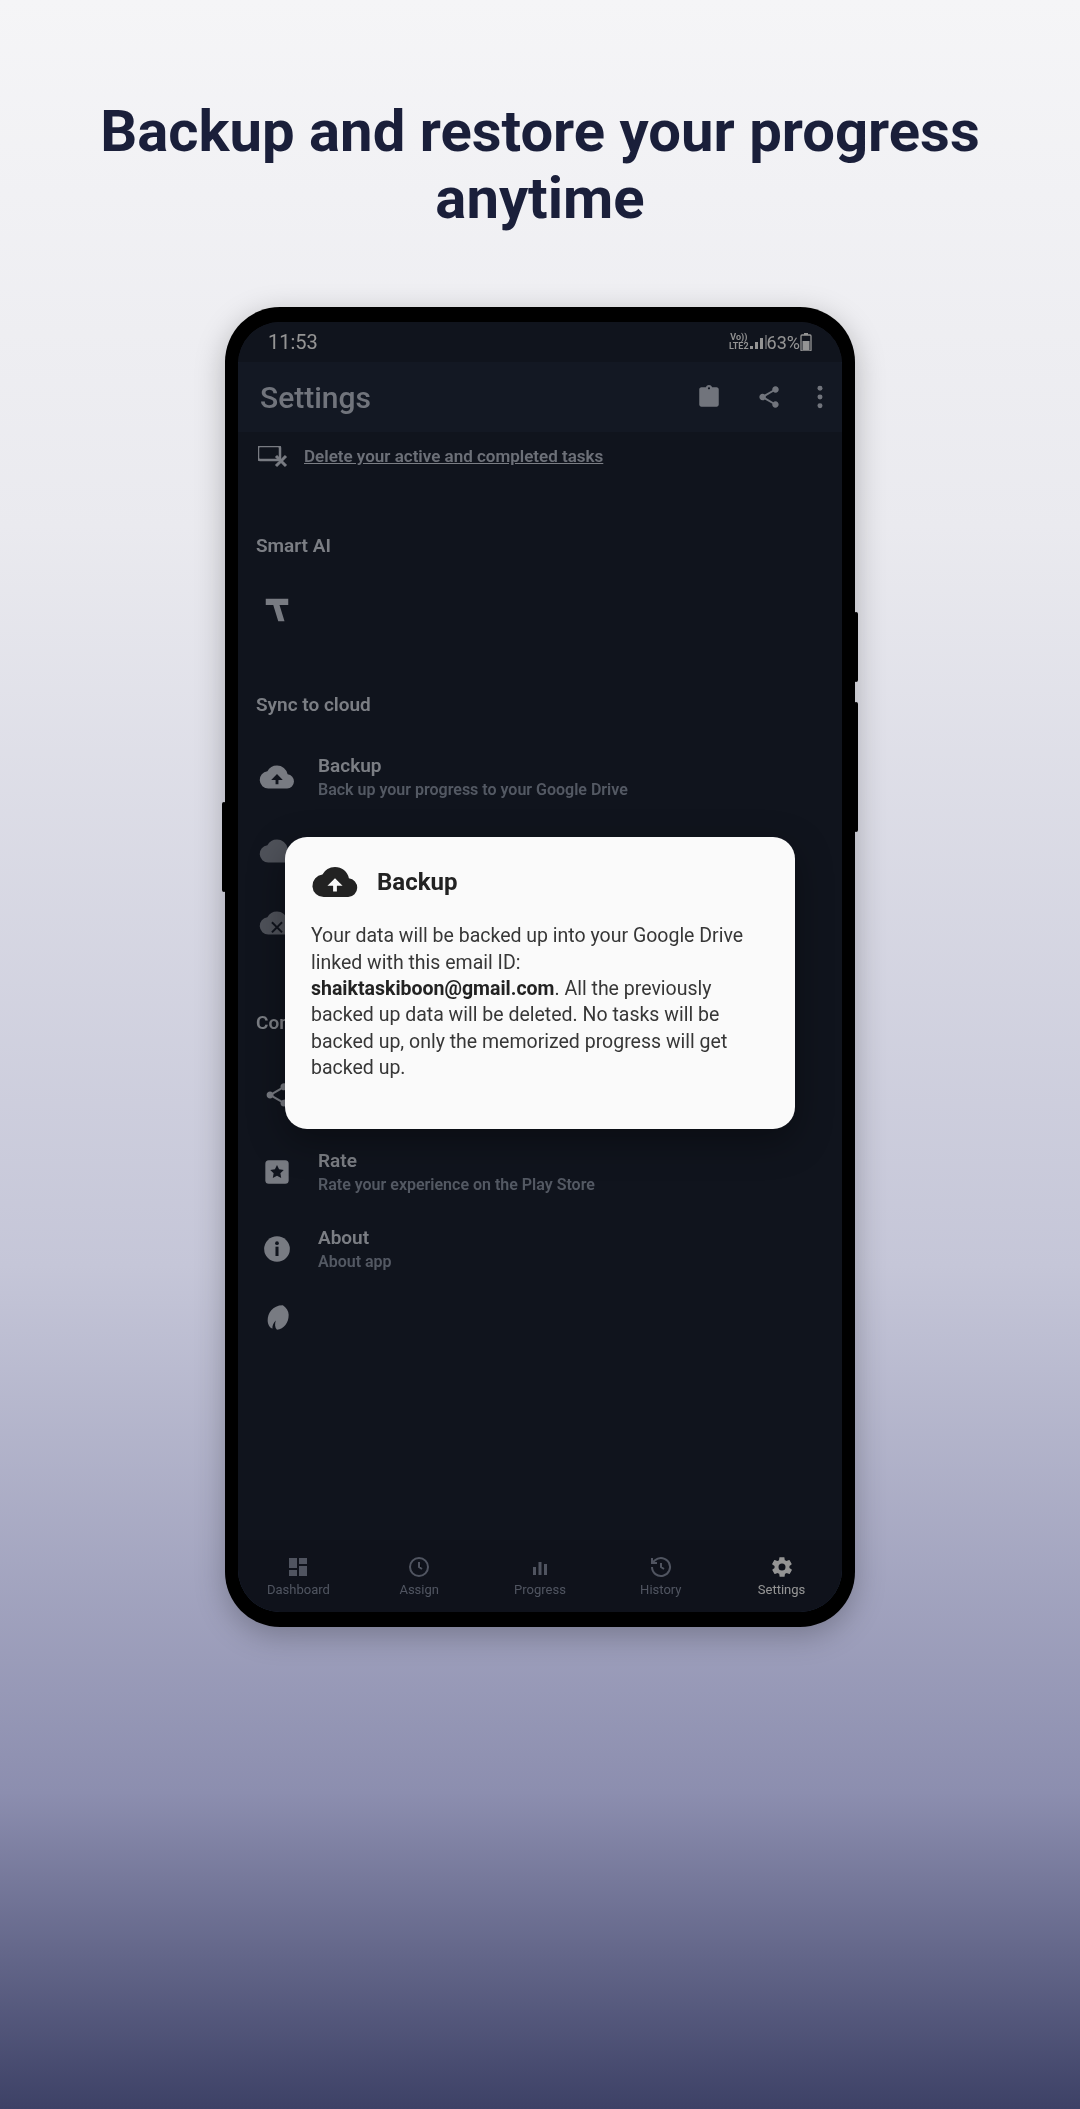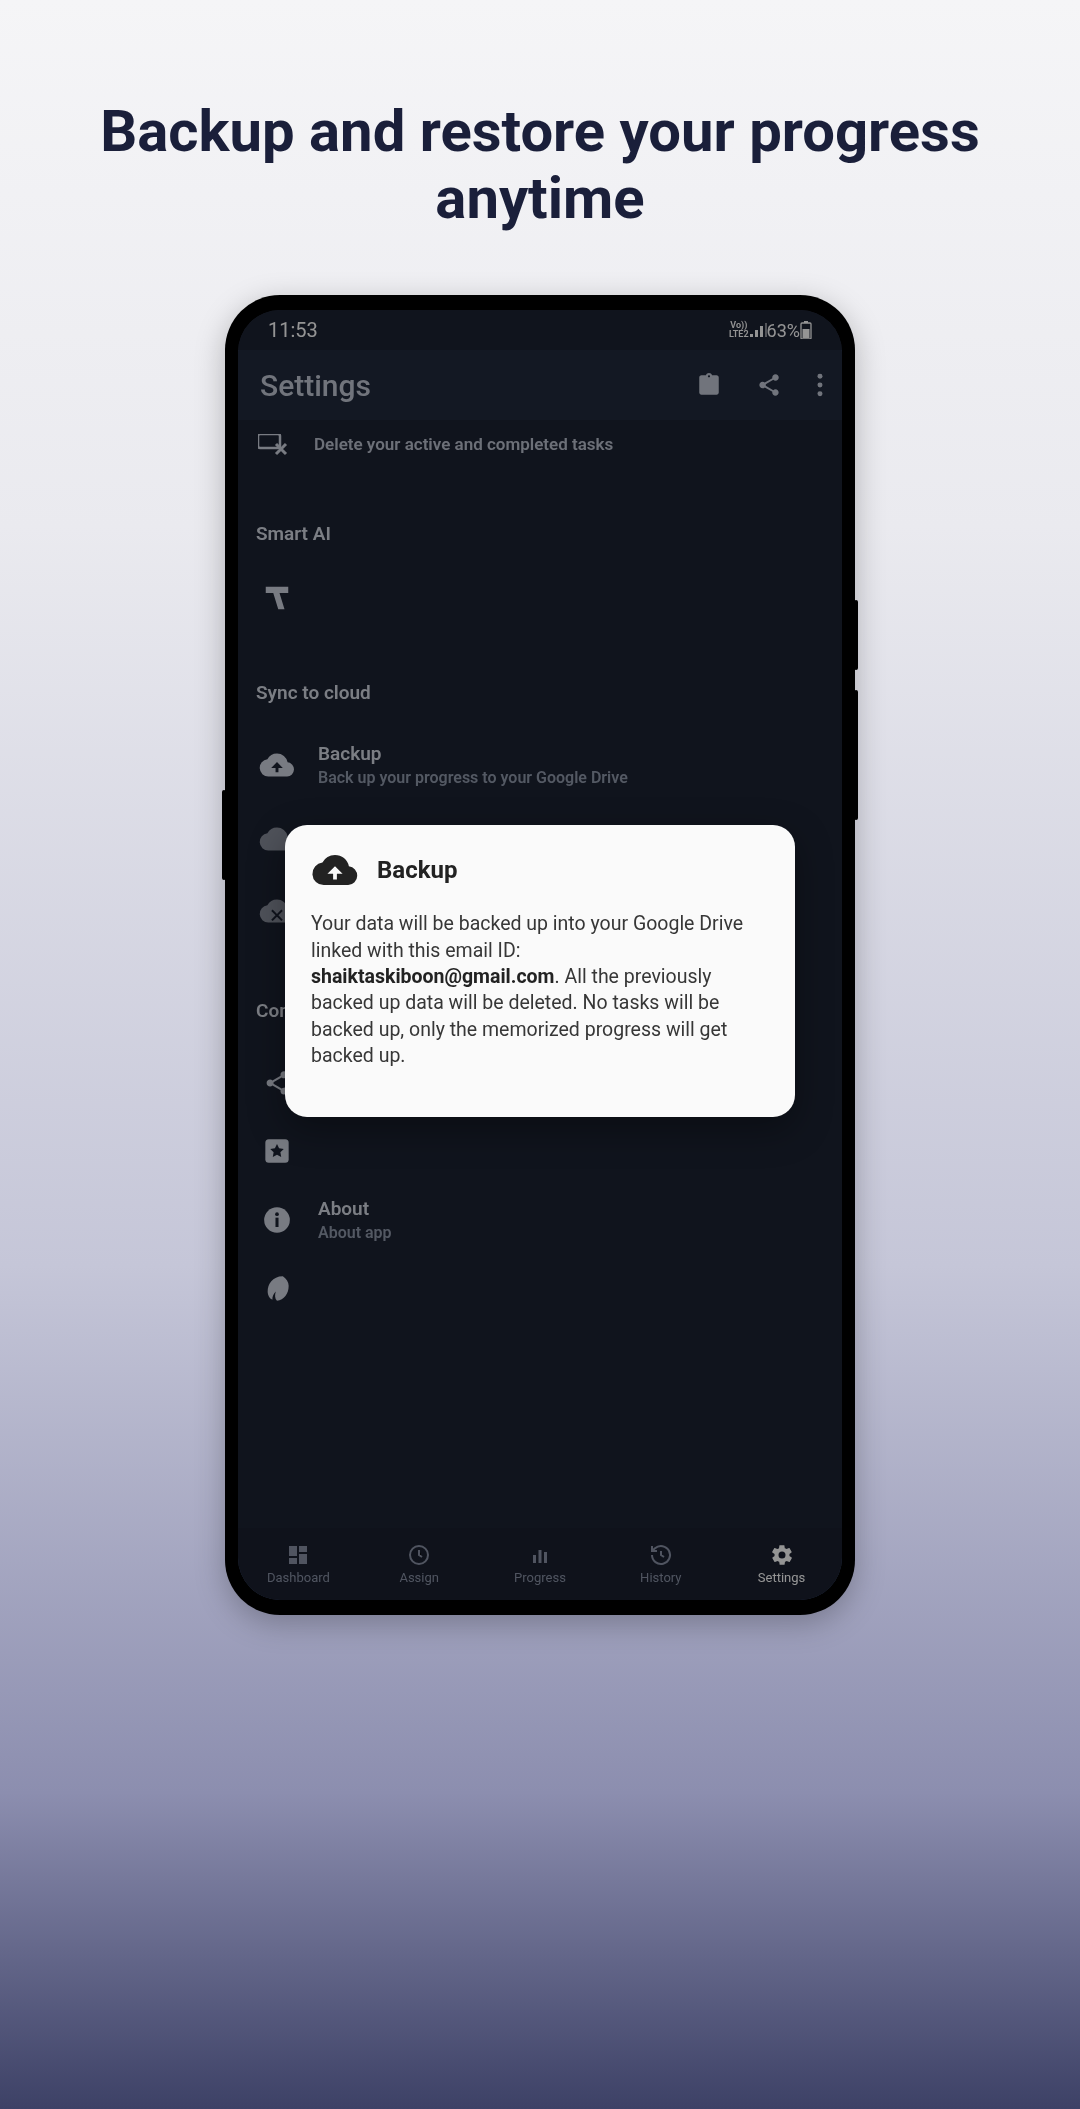--- a/index.html
+++ b/index.html
@@ -17,21 +17,21 @@
     font-size: 58px;
     font-weight: 700;
     color: #1a1f3a;
     padding: 98px 72px 60px;
     line-height: 1.15;
   }
 
   .phone-frame {
     width: 630px;
     height: 1320px;
-    margin: 4px auto;
+    margin: 16px auto;
     background: #000;
     border-radius: 55px;
     padding: 15px 13px;
     position: relative;
     box-shadow: 0 8px 30px rgba(0,0,0,0.25);
   }
 
   .phone-screen {
     width: 100%;
     height: 100%;
@@ -106,23 +106,24 @@
     padding: 10px 16px 0;
     color: #d4d9e3;
     position: relative;
     z-index: 1;
     height: calc(100% - 110px - 72px);
     overflow: hidden;
   }
 
   .row-partial {
     display: flex;
-    gap: 22px;
+    gap: 12px;
     align-items: flex-start;
     padding: 4px 4px 14px;
+    text-decoration: underline;
   }
   .row-partial .row-icon { width: 34px; display:flex; justify-content:center; }
   .row-partial .row-text { font-size: 17px; color: #bbc1cf; font-weight:600; }
 
   .section-title {
     font-size: 19px;
     font-weight: 600;
     color: #d4d9e3;
     padding: 52px 0 22px 2px;
   }
@@ -325,20 +326,24 @@
           <div class="sub">Tell your friends about this app</div>
         </div>
       </div>
       <div class="list-item">
         <div class="list-icon">
           <svg width="28" height="28" viewBox="0 0 24 24">
               <rect x="2" y="2" width="20" height="20" rx="3" fill="#cfd4e0"></rect>
               <path fill="#1d2333" d="M12 6l1.8 3.7 4 .6-2.9 2.8.7 4-3.6-1.9-3.6 1.9.7-4L6.2 10.3l4-.6z"></path>
             </svg>
         </div>
+        <div>
+          <div class="title">Rate</div>
+          <div class="sub">Rate your experience on the Play Store</div>
+        </div>
       </div>
       <div class="list-item">
         <div class="list-icon">
           <svg width="28" height="28" viewBox="0 0 24 24">
               <circle cx="12" cy="12" r="11" fill="#cfd4e0"></circle>
               <rect x="10.7" y="10" width="2.6" height="8" fill="#1d2333"></rect>
               <circle cx="12" cy="7" r="1.6" fill="#1d2333"></circle>
             </svg>
         </div>
         <div>

